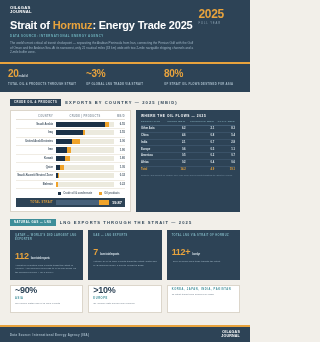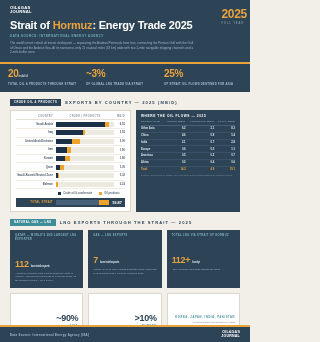--- a/index.html
+++ b/index.html
@@ -16,21 +16,21 @@
     background: #2d4356; padding: 6px 10px 7px 10px; position: relative;
     border-bottom: 2px solid #e8a33d;
   }
   .logo { display:flex; flex-direction:column; line-height:1; }
   .logo .l1 { font-size:4.2px; font-weight:bold; color:#ffffff; letter-spacing:.2px; }
   .logo .l2 { font-size:4.2px; font-weight:bold; color:#ffffff; letter-spacing:.2px; }
   .h-title { font-size:11px; font-weight:bold; color:#ffffff; margin-top:5px; letter-spacing:-.2px; }
   .h-title .hl { color:#e8a33d;margin-top:11px; }
   .h-sub { font-size:2.9px; font-weight:bold; color:#6fb3bd; letter-spacing:.55px; margin-top:3px; }
   .h-desc { font-size:3.1px; color:#9db4c4; line-height:1.55; margin-top:2.5px; max-width:185px; }
-  .yearbox { position:absolute; right:3px; top:8px; }
+  .yearbox { position:absolute; right:26px; top:8px; }
   .yearbox .yr { font-size:12px; font-weight:bold; color:#e8a33d; letter-spacing:-.3px; line-height:1; }
   .yearbox .yl { font-size:2.7px; color:#8fa6b6; letter-spacing:.9px; margin-top:1.5px; }
 
   
   .kpis { background:#2d4356; display:flex; padding:5px 8px 6px 8px; }
   .kpi { flex:1; padding-right:4px; }
   .kpi .v { font-size:10px; font-weight:bold; color:#e8a33d; line-height:1; letter-spacing:-.3px; }
   .kpi .v .u { font-size:3.6px; color:#cfd9e1; letter-spacing:.2px; }
   .kpi .d { font-size:2.8px; font-weight:bold; color:#a9bdcb; line-height:1.5; margin-top:2.5px; letter-spacing:.25px; }
 
@@ -84,28 +84,28 @@
   table.flow td { font-size:2.7px; color:#dce6ec; font-weight:bold; text-align:right;
                   padding:1.4px 0; border-bottom:1px solid #3a5268; }
   table.flow td.dest { text-align:left; }
   table.flow tr.tot td { color:#e8a33d; border-bottom:none; }
   .flownote { font-size:2.2px; color:#7b94a6; line-height:1.4; margin-top:2px; }
 
   
   .lng { display:flex; gap:5px; padding:4px 10px 0 10px; }
   .lcard { flex:1; background:#2d4356; padding:4px 5px 5px 5px; }
   .lcard .lt { font-size:2.55px; font-weight:bold; color:#7fb4c0; letter-spacing:.4px; line-height:1.45; }
-  .lcard .lv { font-size:9px; font-weight:bold; color:#e8a33d; line-height:1.05; margin-top:18px;
+  .lcard .lv { font-size:9px; font-weight:bold; color:#e8a33d; line-height:1.05; margin-top:10px;
                display:flex; align-items:flex-end; gap:2px; letter-spacing:-.3px; }
   .lcard .lv em { font-style:normal; font-size:2.9px; color:#cdd9e1; font-weight:bold; margin-bottom:1px; }
   .lcard .ld { font-size:2.5px; color:#9fb5c3; line-height:1.5; margin-top:2.5px; }
 
   
   .stats { display:flex; gap:5px; padding:5px 10px 0 10px; }
-  .scard { flex:1; background:#ffffff; border:1px solid #dcd6cb; padding:20px 4px 6px 4px; text-align:right; }
+  .scard { flex:1; background:#ffffff; border:1px solid #dcd6cb; padding:0 4px 6px 4px; text-align:left; }
   .scard .sv { font-size:9px; font-weight:bold; color:#2d4356; line-height:1; letter-spacing:-.3px; }
   .scard .sk { font-size:2.6px; font-weight:bold; color:#3e8e99; letter-spacing:.6px; margin-top:2.5px; }
   .scard .sd { font-size:2.5px; color:#7b8793; line-height:1.5; margin-top:1.5px; }
 
   
   .footer { position:absolute; left:0; right:0; bottom:0; height:17px; background:#2d4356;
             border-top:2px solid #e8a33d; display:flex; align-items:center;
             justify-content:space-between; padding:0 10px; }
   .footer .src { font-size:2.8px; font-weight:bold; color:#a9bdcb; letter-spacing:.35px; }
   .flogo { display:flex; flex-direction:column; line-height:1; align-items:flex-end; }
@@ -133,21 +133,21 @@
   <div class="kpis">
     <div class="kpi">
       <div class="v"><span>20</span><span class="u">mb/d</span></div>
       <div class="d">TOTAL OIL &amp; PRODUCTS THROUGH STRAIT</div>
     </div>
     <div class="kpi">
       <div class="v"><span>~3%</span><span class="u"></span></div>
       <div class="d">OF GLOBAL LNG TRADE VIA STRAIT</div>
     </div>
     <div class="kpi">
-      <div class="v"><span>25%</span><span class="u"></span></div>
+      <div class="v"><span>80%</span><span class="u"></span></div>
       <div class="d">OF STRAIT OIL FLOWS DESTINED FOR ASIA</div>
     </div>
   </div>
 
   <div class="band">
     <span class="chip">CRUDE OIL &amp; PRODUCTS</span>
     <span class="bt">EXPORTS BY COUNTRY — 2025 (MB/D)</span>
   </div>
 
   <div class="mid">

